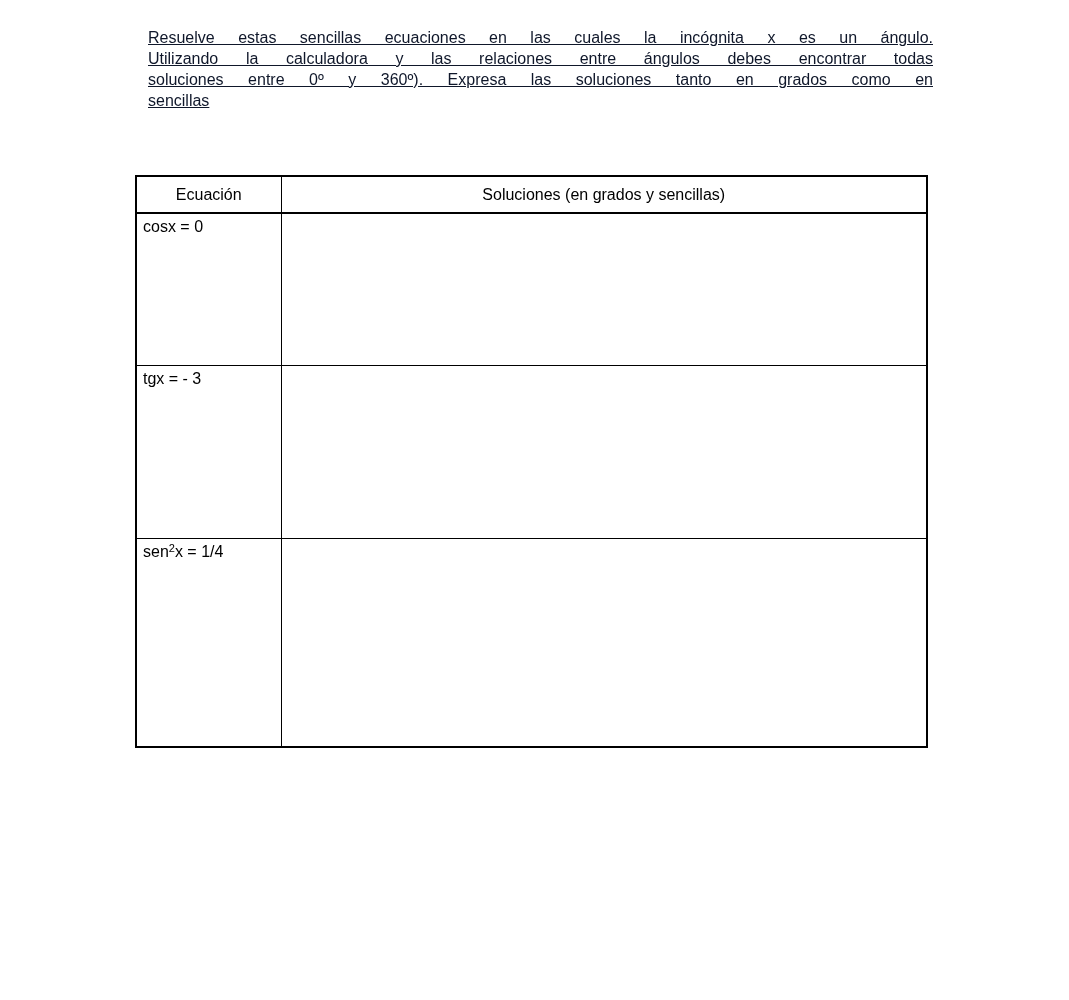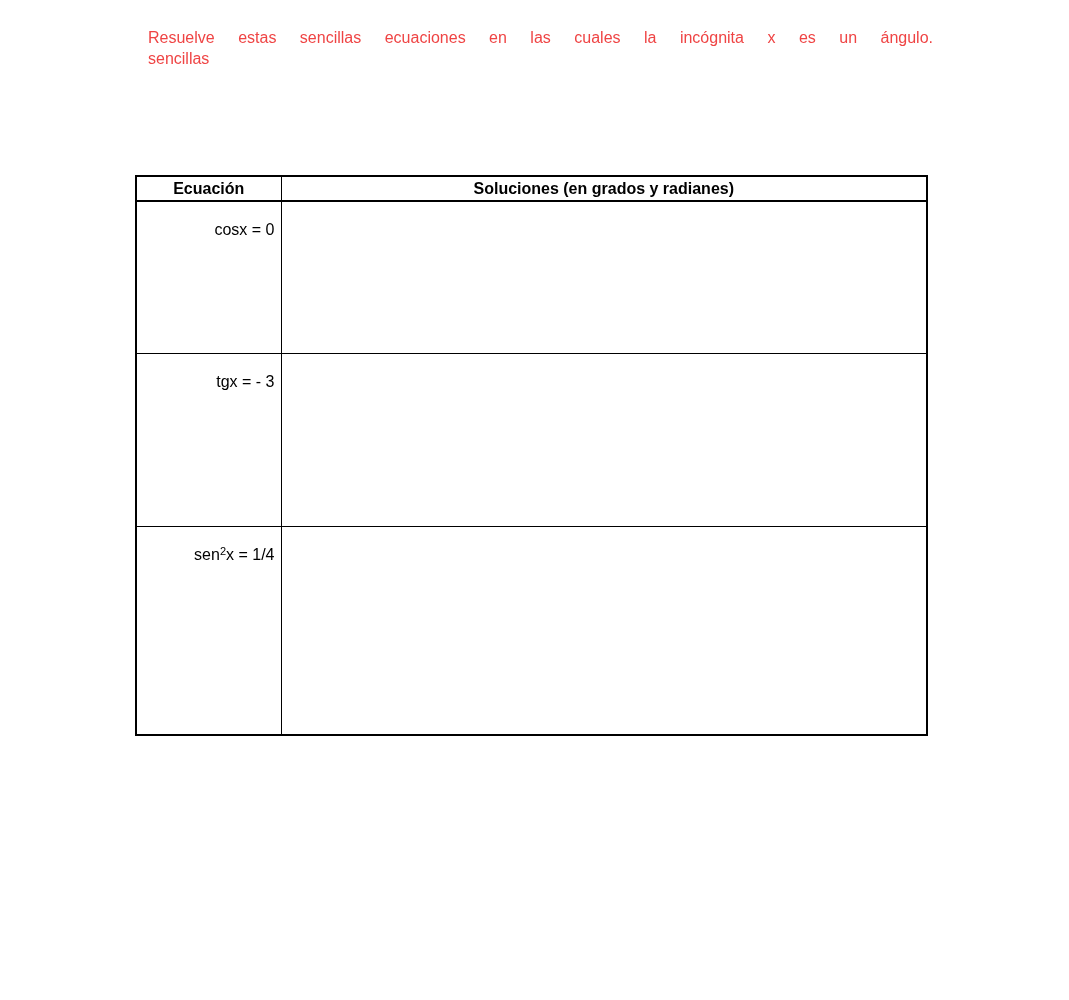--- a/index.html
+++ b/index.html
@@ -18,21 +18,22 @@
     width: 1069px; height: 1000px;
     background: #ffffff;
   }
   .intro {
     position: absolute;
     left: 148px;
     top: 27px;
     width: 785px;
     font-size: 16px;
     line-height: 21px;
-    color: #ef4444;
+    color: #0f172a;
+    text-decoration: underline;
   }
   .intro .line {
     text-align: justify;
     text-align-last: justify;
     white-space: nowrap;
   }
   .intro .line.last {
     text-align: left;
     text-align-last: left;
   }
@@ -45,60 +46,62 @@
     table-layout: fixed;
     border: 2px solid #000000;
   }
   table.eq-table col.c1 { width: 145px; }
   table.eq-table th, table.eq-table td {
     border: 1.5px solid #000000;
     font-size: 16px;
     background: #ffffff;
   }
   table.eq-table th {
-    font-weight: bold;
+    font-weight: normal;
     vertical-align: middle;
-    height: 25px;
+    height: 37px;
     padding: 1px 2px;
     border-bottom-width: 2px;
   }
   table.eq-table td {
     vertical-align: top;
-    text-align: right;
-    padding: 19px 6px;
+    text-align: left;
+    padding: 4px 6px;
   }
   tr.row-1 { height: 152px; }
   tr.row-2 { height: 173px; }
   tr.row-3 { height: 173px; }
   tr.row-4 { height: 209px; }
   td.eq sup {
     font-size: 11px;
     line-height: 0;
     vertical-align: 5px;
   }
 </style>
 </head>
 <body>
 
 <div class="page">
 
   <div class="intro">
     <div class="line">Resuelve estas sencillas ecuaciones en las cuales la incógnita x es un ángulo.</div>
+    <div class="line">Utilizando la calculadora y las relaciones entre ángulos debes encontrar todas</div>
+    <div class="line">soluciones entre 0º y 360º).  Expresa las soluciones tanto en grados como en</div>
     <div class="line last">sencillas</div>
   </div>
 
   <table class="eq-table">
     <colgroup>
       <col class="c1">
       <col class="c2">
     </colgroup>
     <thead>
       <tr>
         <th>Ecuación</th>
-        <th>Soluciones (en grados y radianes)</th>
+        <th>Soluciones (en grados y sencillas)</th>
       </tr>
     </thead>
     <tbody>
       <tr class="row-1">
         <td class="eq">cosx = 0</td>
         <td class="sol"></td>
       </tr>
       <tr class="row-3">
         <td class="eq">tgx = - 3</td>
         <td class="sol"></td>

